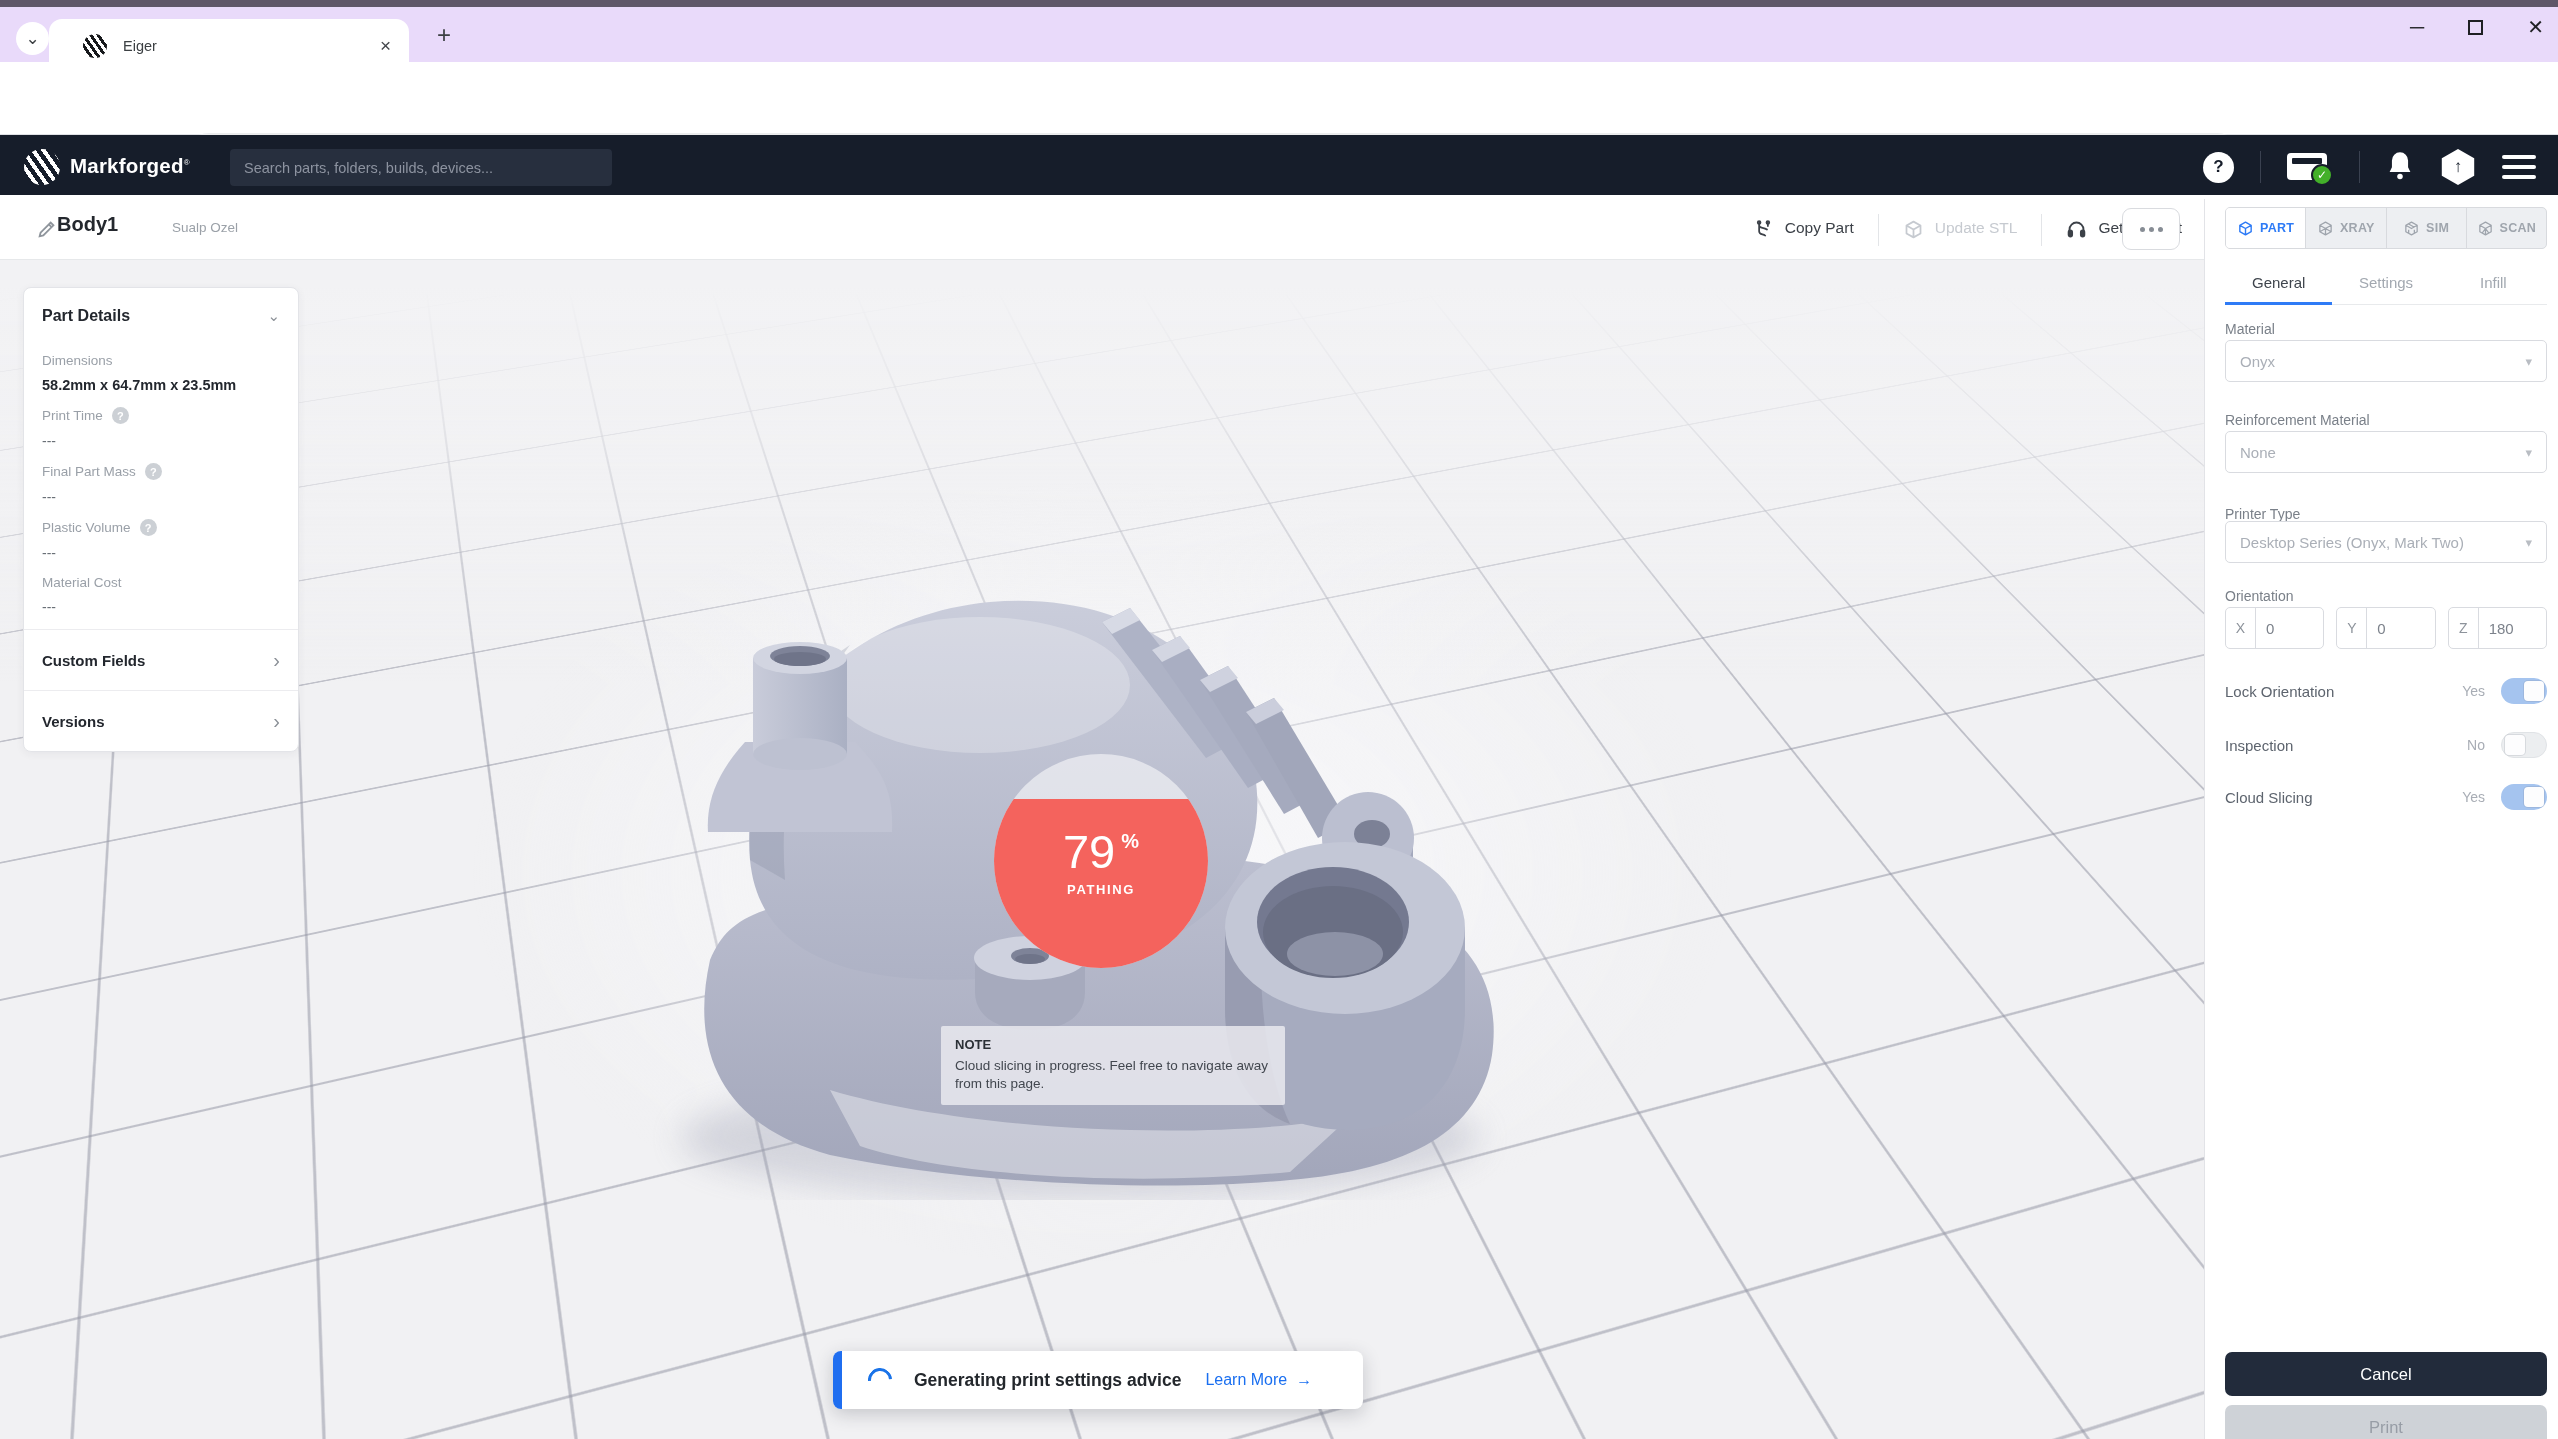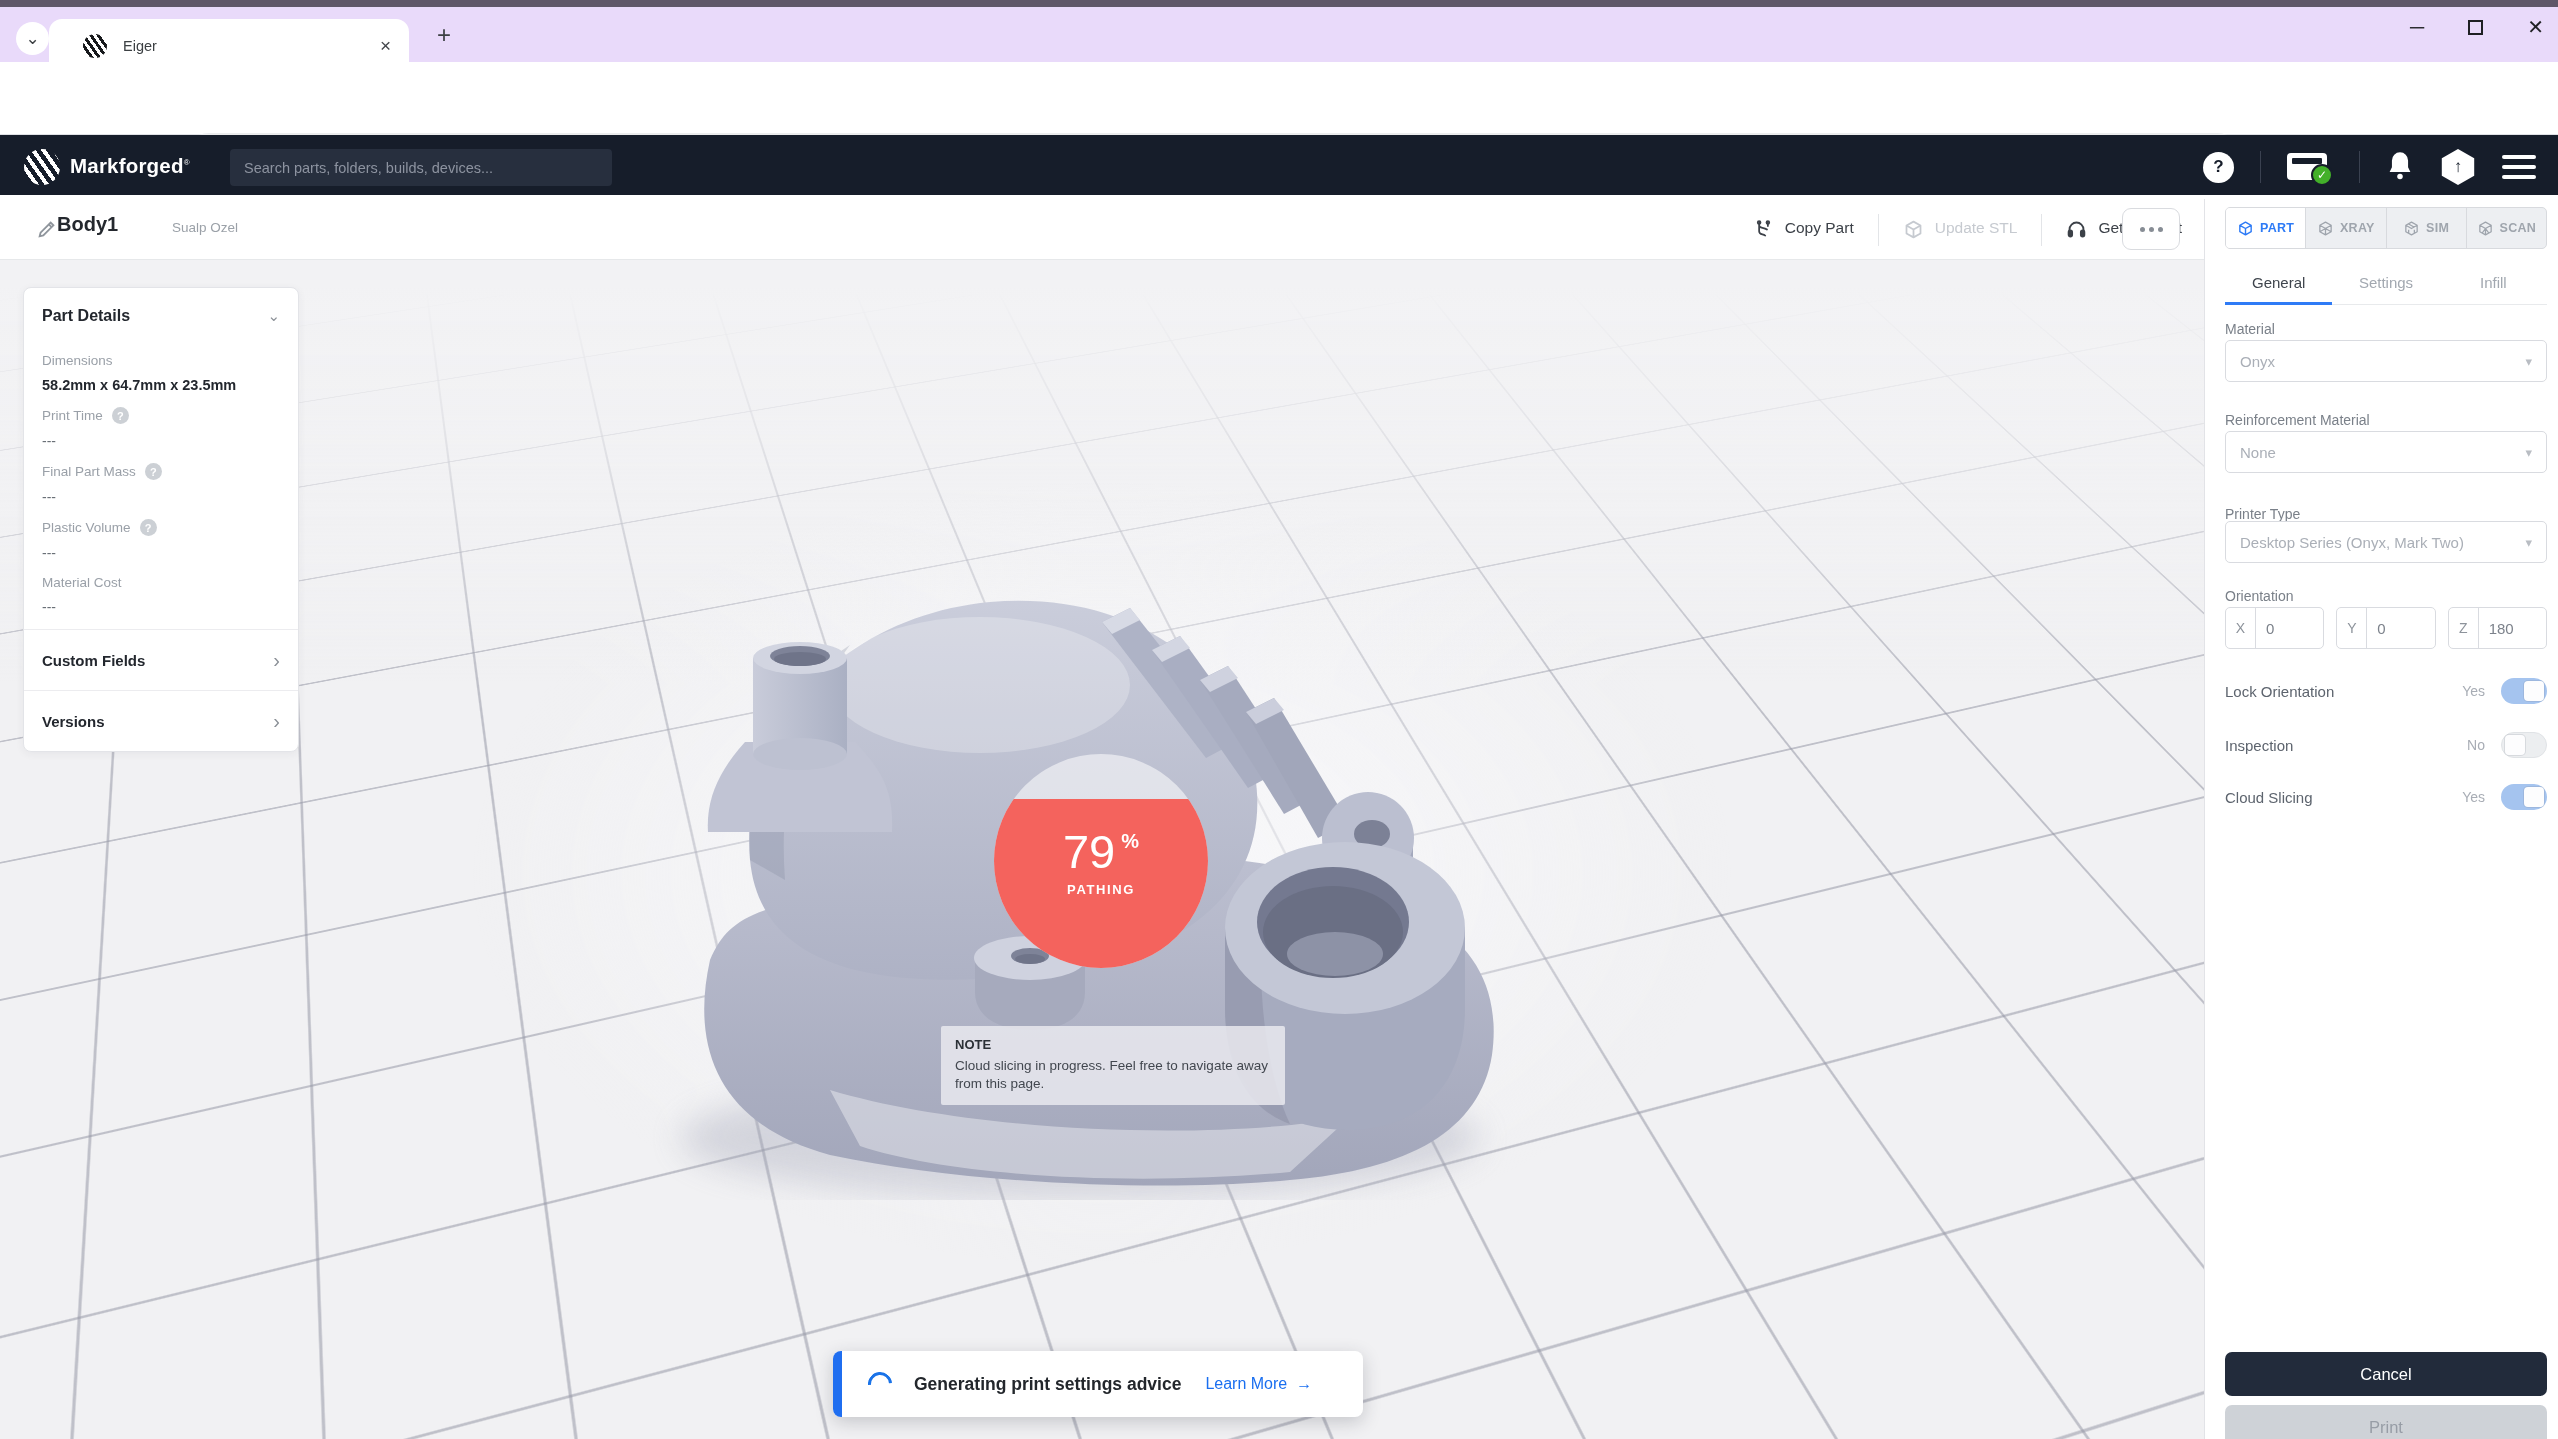--- a/index.html
+++ b/index.html
@@ -93,21 +93,21 @@
   .pc-text { position:absolute; inset:0; display:flex; flex-direction:column; align-items:center; justify-content:center; padding-top:2px; color:#fff; }
   .pc-num-row { display:flex; align-items:flex-start; }
   .pc-num { font-size:47px; font-weight:500; line-height:1; }
   .pc-unit { font-size:20px; font-weight:600; margin-left:6px; margin-top:2px; }
   .pc-stage { font-size:13px; font-weight:700; letter-spacing:1.6px; margin-top:7px; }
 
   .note-box { position:absolute; left:941px; top:766px; width:344px; background:rgba(233,233,238,.85); border-radius:2px; padding:11px 14px 12px; }
   .note-title { font-size:13px; font-weight:800; color:#2b3036; }
   .note-body { font-size:13.5px; color:#42474f; line-height:1.35; margin-top:5px; }
 
-  .toast { position:absolute; left:833px; top:1091px; width:530px; height:66px; background:#fff; border-radius:8px; box-shadow:0 5px 18px rgba(40,44,60,.22); display:flex; align-items:center; overflow:hidden; }
+  .toast { position:absolute; left:833px; top:1091px; width:530px; height:58px; background:#fff; border-radius:8px; box-shadow:0 5px 18px rgba(40,44,60,.22); display:flex; align-items:center; overflow:hidden; }
   .toast-bar { width:9px; align-self:stretch; background:#1f6ef0; flex:0 0 auto; }
   .toast-spinner { width:24px; height:24px; margin-left:26px; border-radius:50%; border:3.5px solid transparent; border-top-color:#1a73e8; border-left-color:#1a73e8; transform:rotate(40deg); flex:0 0 auto; }
   .toast-msg { margin-left:22px; font-size:17.5px; font-weight:600; color:#23272c; }
   .toast-link { margin-left:24px; font-size:16px; font-weight:500; color:#1a6ff0; display:flex; align-items:center; gap:9px; }
 
   
   .details-card { position:absolute; left:23px; top:27px; width:276px; background:#fff; border:1px solid #e3e4e8; border-radius:8px; box-shadow:0 2px 8px rgba(50,55,70,.06); }
   .dc-header { display:flex; align-items:center; justify-content:space-between; padding:19px 18px 8px; }
   .dc-title { font-size:16px; font-weight:700; color:#23272e; }
   .dc-chevron { color:#8b9097; font-size:15px; }

